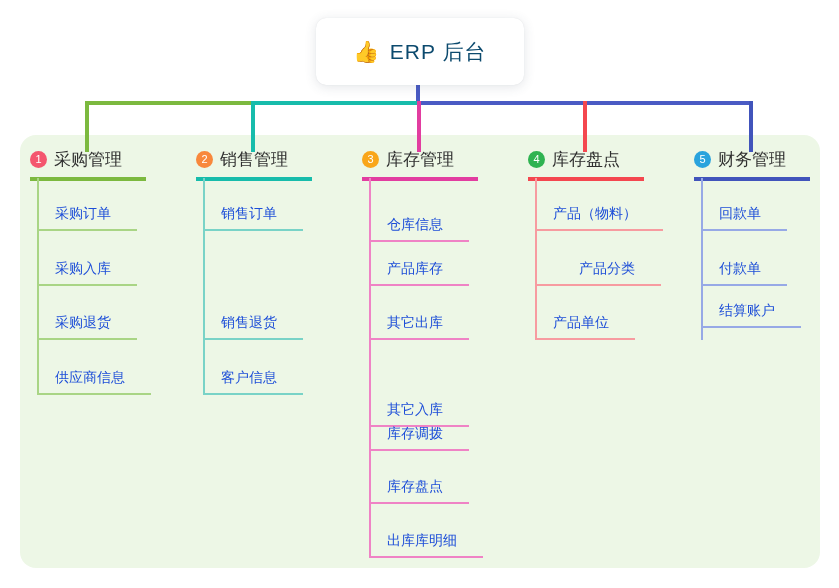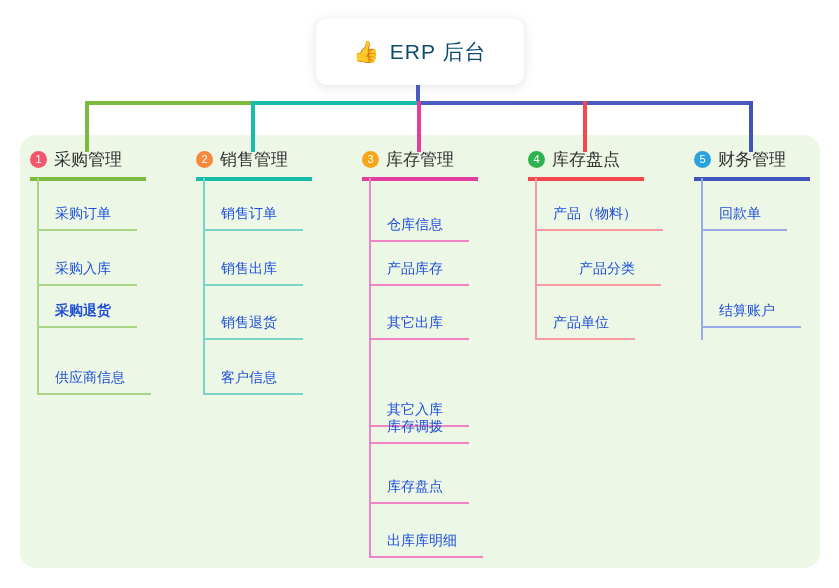--- a/index.html
+++ b/index.html
@@ -46,61 +46,61 @@
     </div>
   <div id="branches">
       <div class="branch" style="left: 30px;">
         <div class="branch-header" style="border-bottom-color: rgb(124, 185, 63);">
           <span class="branch-badge" style="background: rgb(244, 86, 110);">1</span>
           <span class="branch-label">采购管理</span>
         </div>
         <div class="branch-vline" style="background: rgb(169, 213, 133); height: 216.5px;"></div>
         <div class="child-item" style="top: 55px; border-bottom-color: rgb(169, 213, 133);">采购订单</div>
         <div class="child-item" style="top: 109.5px; border-bottom-color: rgb(169, 213, 133);">采购入库</div>
-        <div class="child-item" style="top: 152px; border-bottom-color: rgb(169, 213, 133); font-weight: bold;">采购退货</div>
+        <div class="child-item" style="top: 164px; border-bottom-color: rgb(169, 213, 133);">采购退货</div>
         <div class="child-item" style="top: 218.5px; border-bottom-color: rgb(169, 213, 133);">供应商信息</div>
       </div>
       <div class="branch" style="left: 196px;">
         <div class="branch-header" style="border-bottom-color: rgb(23, 188, 171);">
           <span class="branch-badge" style="background: rgb(248, 136, 60);">2</span>
           <span class="branch-label">销售管理</span>
         </div>
         <div class="branch-vline" style="background: rgb(121, 211, 199); height: 216.5px;"></div>
         <div class="child-item" style="top: 55px; border-bottom-color: rgb(121, 211, 199);">销售订单</div>
-        <div class="child-item" style="top: 109.5px; border-bottom-color: rgb(121, 211, 199);">销售出库</div>
         <div class="child-item" style="top: 164px; border-bottom-color: rgb(121, 211, 199);">销售退货</div>
         <div class="child-item" style="top: 218.5px; border-bottom-color: rgb(121, 211, 199);">客户信息</div>
       </div>
       <div class="branch" style="left: 362px;">
         <div class="branch-header" style="border-bottom-color: rgb(226, 61, 160);">
           <span class="branch-badge" style="background: rgb(249, 166, 26);">3</span>
           <span class="branch-label">库存管理</span>
         </div>
         <div class="branch-vline" style="background: rgb(239, 131, 197); height: 380px;"></div>
         <div class="child-item" style="top: 66px; border-bottom-color: rgb(239, 131, 197);">仓库信息</div>
         <div class="child-item" style="top: 109.5px; border-bottom-color: rgb(239, 131, 197); text-align: right;">产品库存</div>
         <div class="child-item" style="top: 164px; border-bottom-color: rgb(239, 131, 197);">其它出库</div>
         <div class="child-item" style="top: 218.5px; border-bottom-color: rgb(239, 131, 197); margin-top: 32px;">其它入库</div>
-        <div class="child-item" style="top: 268px; border-bottom-color: rgb(239, 131, 197);">库存调拨</div>
+        <div class="child-item" style="top: 275px; border-bottom-color: rgb(239, 131, 197);">库存调拨</div>
         <div class="child-item" style="top: 327.5px; border-bottom-color: rgb(239, 131, 197);">库存盘点</div>
         <div class="child-item" style="top: 382px; border-bottom-color: rgb(239, 131, 197);">出库库明细</div>
       </div>
       <div class="branch" style="left: 528px;">
         <div class="branch-header" style="border-bottom-color: rgb(244, 71, 79);">
           <span class="branch-badge" style="background: rgb(47, 179, 81);">4</span>
           <span class="branch-label">库存盘点</span>
         </div>
         <div class="branch-vline" style="background: rgb(247, 155, 160); height: 162px;"></div>
         <div class="child-item" style="top: 55px; border-bottom-color: rgb(247, 155, 160);">产品（物料）</div>
         <div class="child-item" style="top: 109.5px; border-bottom-color: rgb(247, 155, 160); padding-left: 44px;">产品分类</div>
         <div class="child-item" style="top: 164px; border-bottom-color: rgb(247, 155, 160);">产品单位</div>
       </div>
       <div class="branch" style="left: 694px;">
         <div class="branch-header" style="border-bottom-color: rgb(65, 84, 187);">
           <span class="branch-badge" style="background: rgb(41, 163, 221);">5</span>
           <span class="branch-label">财务管理</span>
         </div>
         <div class="branch-vline" style="background: rgb(151, 169, 230); height: 162px;"></div>
         <div class="child-item" style="top: 55px; border-bottom-color: rgb(151, 169, 230);">回款单</div>
+        <div class="child-item" style="top: 109.5px; border-bottom-color: rgb(151, 169, 230);">付款单</div>
         <div class="child-item" style="top: 152px; border-bottom-color: rgb(151, 169, 230);">结算账户</div>
       </div>
     </div>
 </div>
 
 </body></html>

